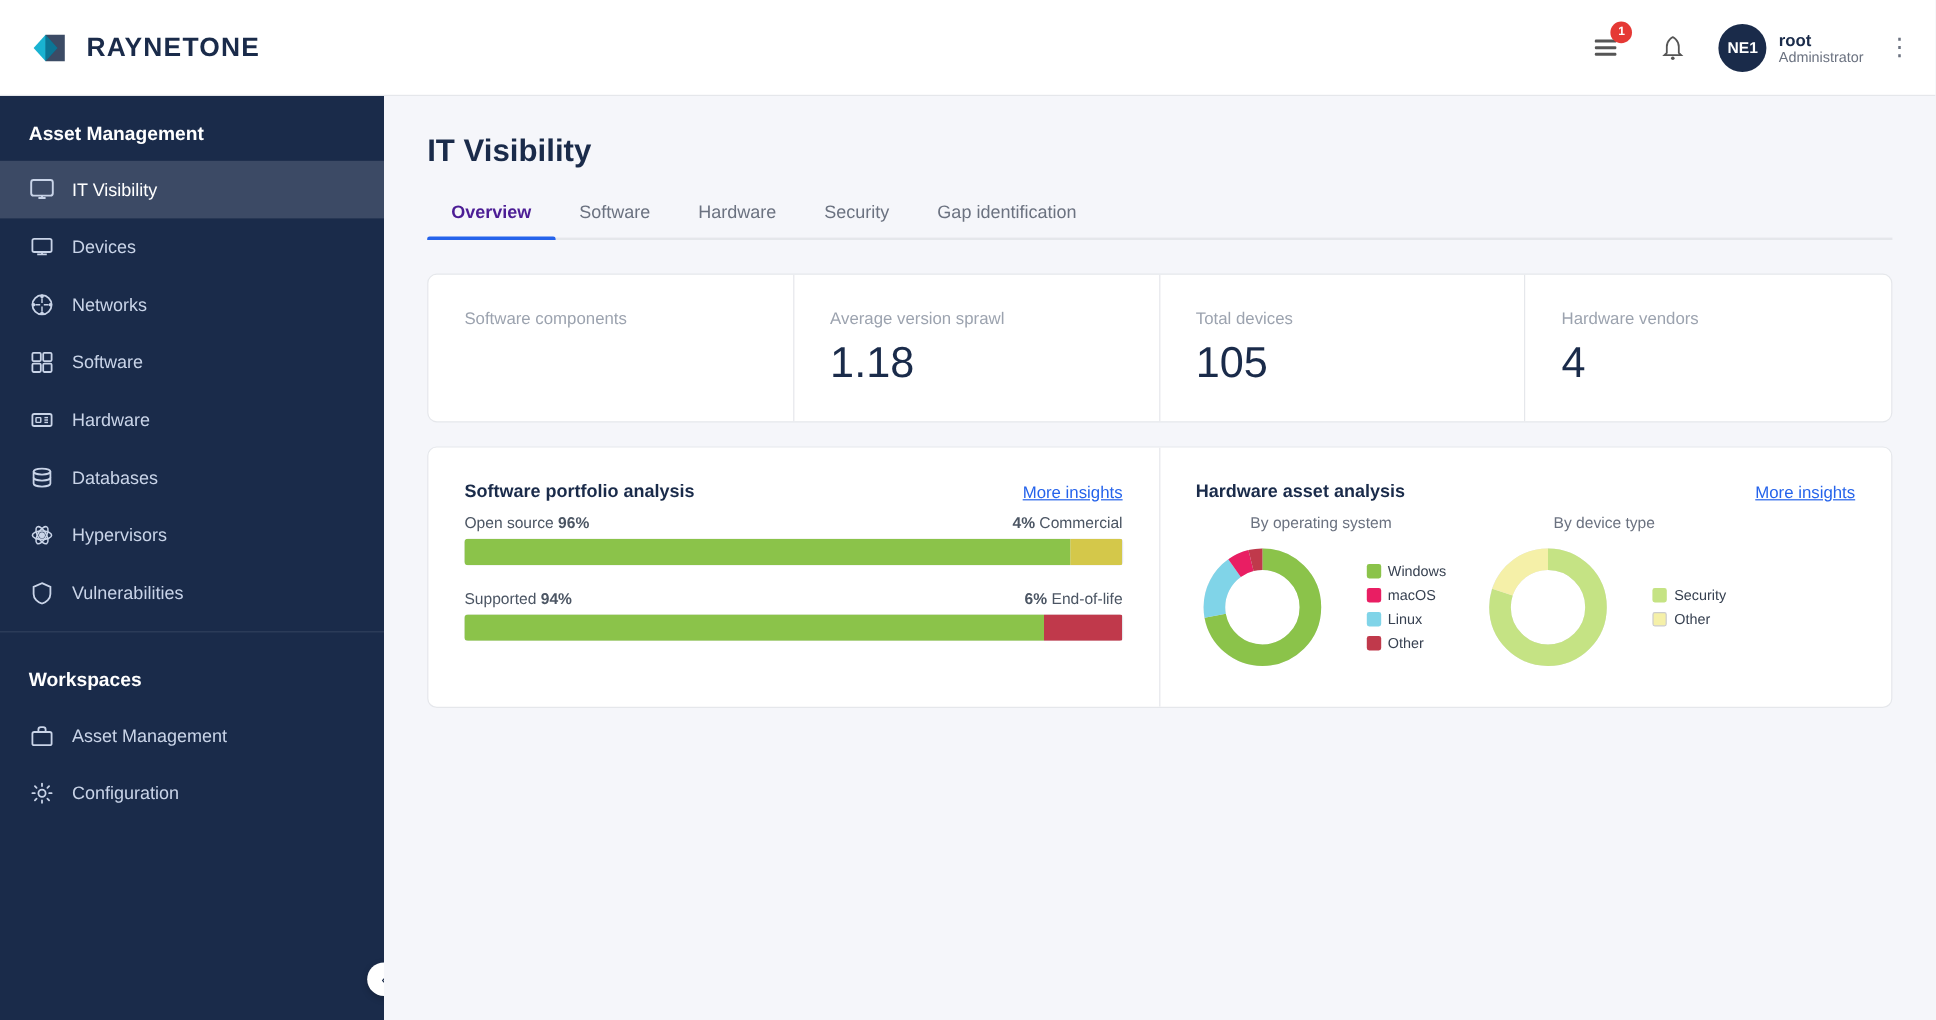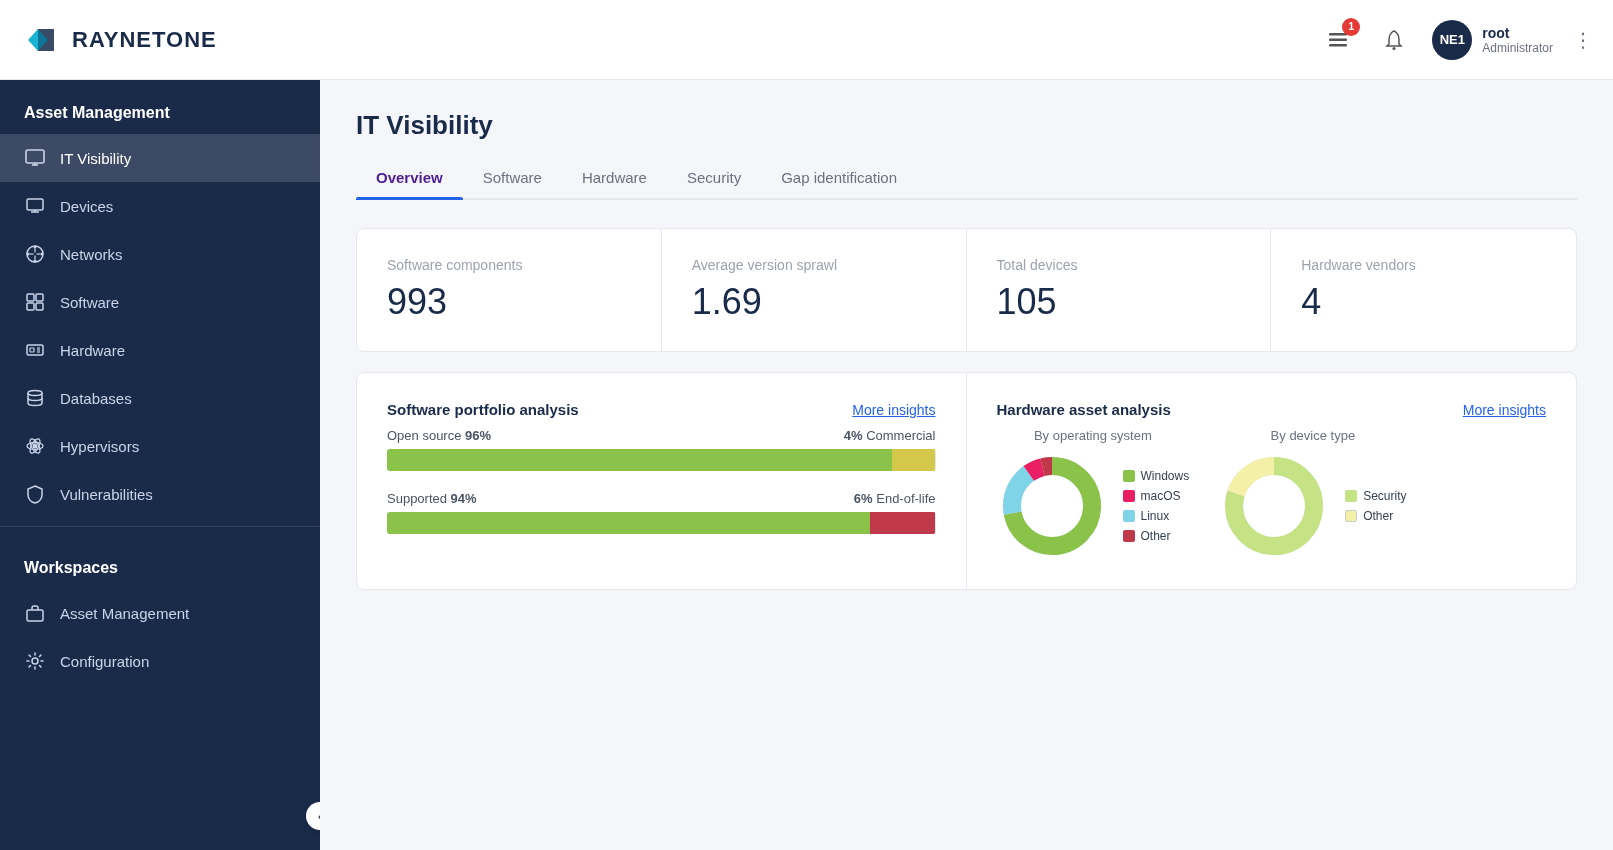--- a/index.html
+++ b/index.html
@@ -127,21 +127,21 @@
       height: 22px; background: #e5e7eb; border-radius: 3px; overflow: hidden;
       display: flex;
     }
     .bar-green { background: #8bc34a; height: 100%; }
     .bar-yellow { background: #f5f0a8; height: 100%; }
     .bar-red { background: #c0394b; height: 100%; }
 
     
     .hardware-charts { display: flex; gap: 30px; align-items: flex-start; margin-top: 10px; }
     .chart-sub-title { font-size: 13px; color: #6b7280; margin-bottom: 8px; text-align: center; }
-    .donut-wrapper { display: flex; align-items: center; gap: 16px; }
+    .donut-wrapper { display: flex; align-items: center; gap: 32px; }
     .legend { display: flex; flex-direction: column; gap: 6px; }
     .legend-item { display: flex; align-items: center; gap: 6px; font-size: 12px; color: #374151; }
     .legend-dot { width: 12px; height: 12px; border-radius: 2px; flex-shrink: 0; }
 
     
     ::-webkit-scrollbar { width: 6px; }
     ::-webkit-scrollbar-thumb { background: #c1c9d6; border-radius: 3px; }
   </style>
 </head>
 <body>
@@ -316,25 +316,24 @@
       <div class="tab active">Overview</div>
       <div class="tab">Software</div>
       <div class="tab">Hardware</div>
       <div class="tab">Security</div>
       <div class="tab">Gap identification</div>
     </div>
 
     <div class="stats-row">
       <div class="stat-card">
         <div class="stat-label">Software components</div>
-        <div class="stat-value">993</div>
       </div>
       <div class="stat-card">
         <div class="stat-label">Average version sprawl</div>
-        <div class="stat-value">1.69</div>
+        <div class="stat-value">1.18</div>
       </div>
       <div class="stat-card">
         <div class="stat-label">Total devices</div>
         <div class="stat-value">105</div>
       </div>
       <div class="stat-card">
         <div class="stat-label">Hardware vendors</div>
         <div class="stat-value">4</div>
       </div>
     </div>

